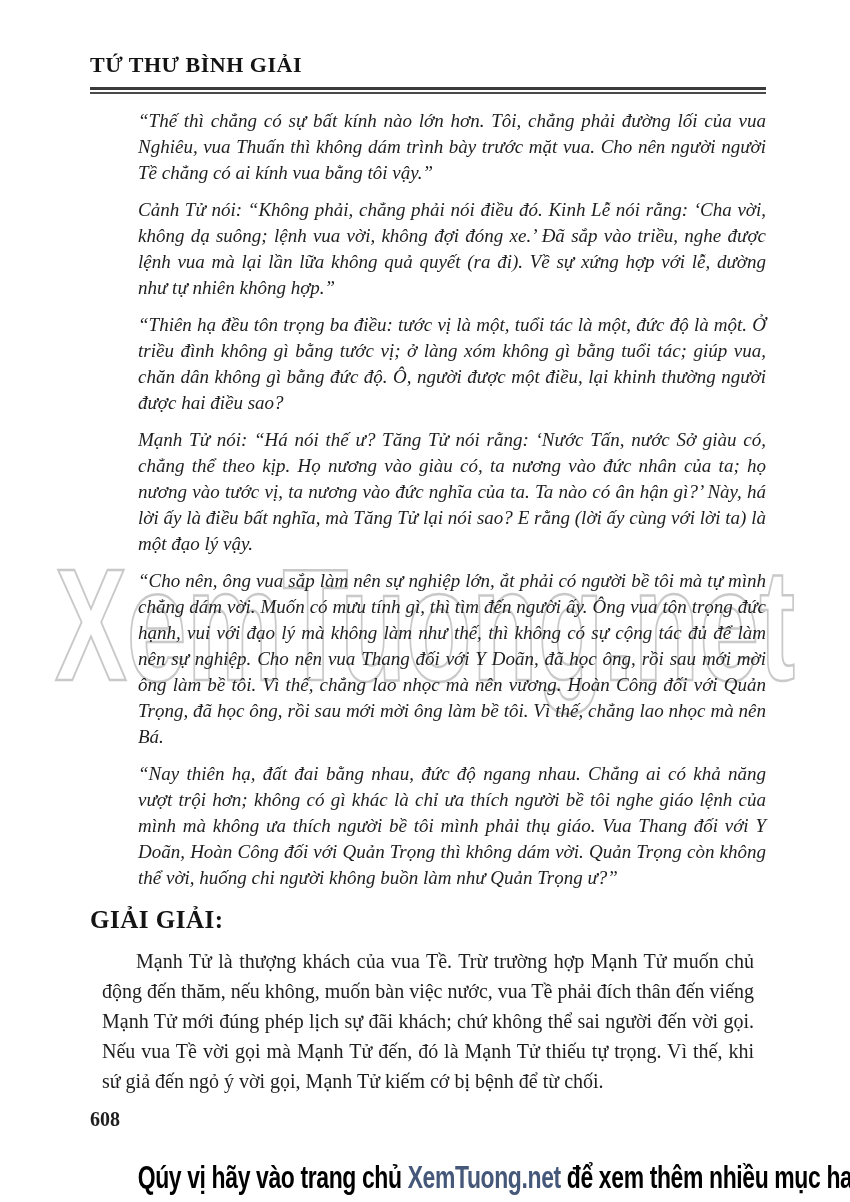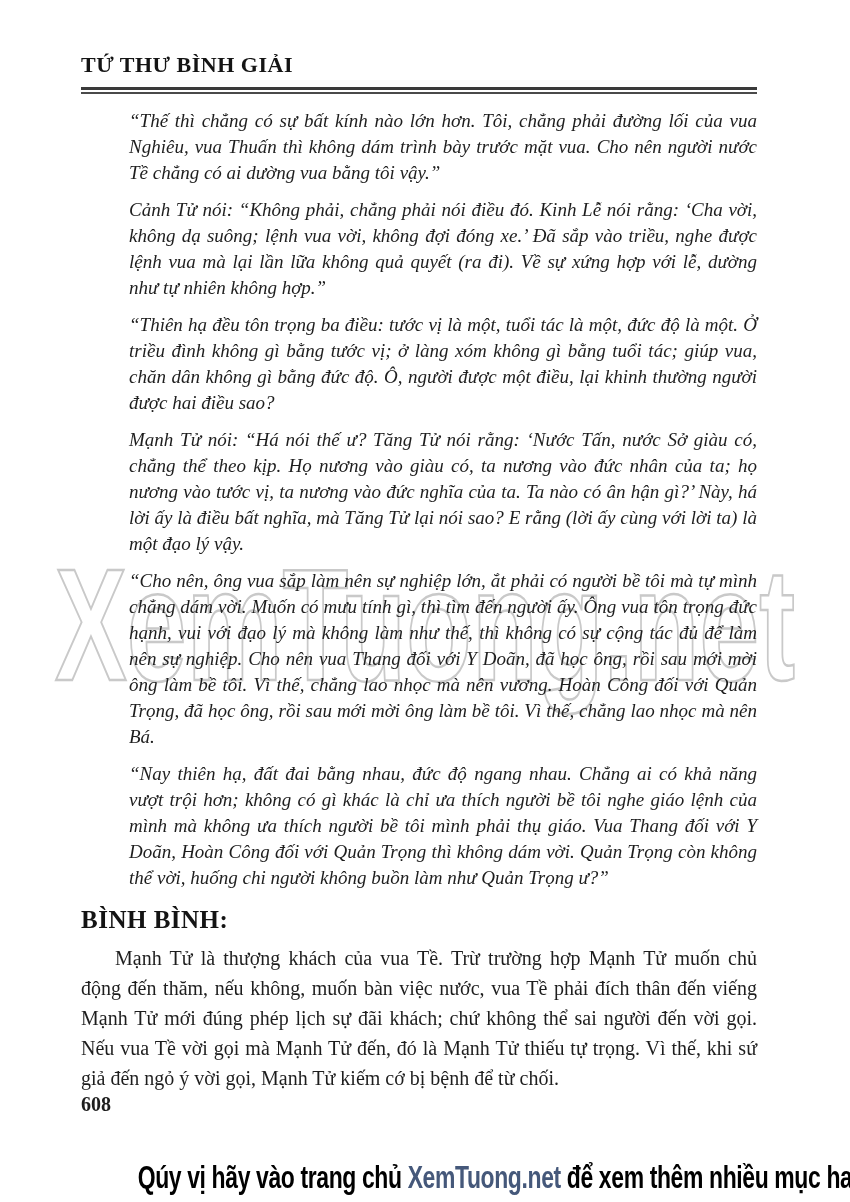--- a/index.html
+++ b/index.html
@@ -16,21 +16,21 @@
     position: absolute;
     left: 40px;
     top: 530px;
     width: 770px;
     height: 210px;
     z-index: 0;
     pointer-events: none;
   }
   .content {
     position: absolute;
-    left: 81px;
+    left: 90px;
     top: 52px;
     width: 676px;
     z-index: 1;
   }
   .book-title {
     margin: 0 0 9px 0;
     font-size: 22px;
     font-weight: bold;
     letter-spacing: 0.5px;
     color: #141414;
@@ -51,21 +51,21 @@
     text-justify: inter-word;
   }
   .section-heading {
     margin: 15px 0 9px 0;
     font-size: 25px;
     font-weight: bold;
     letter-spacing: 0.5px;
     color: #141414;
   }
   .body-para {
-    margin: 0;
+    margin: 12px;
     font-size: 20px;
     line-height: 30px;
     text-align: justify;
     text-indent: 34px;
   }
   .page-number {
     font-size: 20px;
     font-weight: bold;
   }
   .footer {
@@ -98,28 +98,28 @@
 <div class="page">
 
   <svg class="watermark-svg" viewBox="0 0 770 210" xmlns="http://www.w3.org/2000/svg">
     <text x="385" y="150" text-anchor="middle" font-family="Liberation Sans, sans-serif" font-weight="bold" font-size="160" fill="#ffffff" stroke="#c9c9c9" stroke-width="2.5" textLength="740" lengthAdjust="spacingAndGlyphs">XemTuong.net</text>
   </svg>
 
   <div class="content">
     <h1 class="book-title">TỨ THƯ BÌNH GIẢI</h1>
     <div class="header-rule"></div>
 
-    <p class="quote">“Thế thì chẳng có sự bất kính nào lớn hơn. Tôi, chẳng phải đường lối của vua Nghiêu, vua Thuấn thì không dám trình bày trước mặt vua. Cho nên người nước Tề chẳng có ai dường vua bằng tôi vậy.”</p>
+    <p class="quote">“Thế thì chẳng có sự bất kính nào lớn hơn. Tôi, chẳng phải đường lối của vua Nghiêu, vua Thuấn thì không dám trình bày trước mặt vua. Cho nên người người Tề chẳng có ai kính vua bằng tôi vậy.”</p>
     <p class="quote">Cảnh Tử nói: “Không phải, chẳng phải nói điều đó. Kinh Lễ nói rằng: ‘Cha vời, không dạ suông; lệnh vua vời, không đợi đóng xe.’ Đã sắp vào triều, nghe được lệnh vua mà lại lần lữa không quả quyết (ra đi). Về sự xứng hợp với lễ, dường như tự nhiên không hợp.”</p>
     <p class="quote">“Thiên hạ đều tôn trọng ba điều: tước vị là một, tuổi tác là một, đức độ là một. Ở triều đình không gì bằng tước vị; ở làng xóm không gì bằng tuổi tác; giúp vua, chăn dân không gì bằng đức độ. Ô, người được một điều, lại khinh thường người được hai điều sao?</p>
     <p class="quote">Mạnh Tử nói: “Há nói thế ư? Tăng Tử nói rằng: ‘Nước Tấn, nước Sở giàu có, chẳng thể theo kịp. Họ nương vào giàu có, ta nương vào đức nhân của ta; họ nương vào tước vị, ta nương vào đức nghĩa của ta. Ta nào có ân hận gì?’ Này, há lời ấy là điều bất nghĩa, mà Tăng Tử lại nói sao? E rằng (lời ấy cùng với lời ta) là một đạo lý vậy.</p>
     <p class="quote">“Cho nên, ông vua sắp làm nên sự nghiệp lớn, ắt phải có người bề tôi mà tự mình chẳng dám vời. Muốn có mưu tính gì, thì tìm đến người ấy. Ông vua tôn trọng đức hạnh, vui với đạo lý mà không làm như thế, thì không có sự cộng tác đủ để làm nên sự nghiệp. Cho nên vua Thang đối với Y Doãn, đã học ông, rồi sau mới mời ông làm bề tôi. Vì thế, chẳng lao nhọc mà nên vương. Hoàn Công đối với Quản Trọng, đã học ông, rồi sau mới mời ông làm bề tôi. Vì thế, chẳng lao nhọc mà nên Bá.</p>
     <p class="quote">“Nay thiên hạ, đất đai bằng nhau, đức độ ngang nhau. Chẳng ai có khả năng vượt trội hơn; không có gì khác là chỉ ưa thích người bề tôi nghe giáo lệnh của mình mà không ưa thích người bề tôi mình phải thụ giáo. Vua Thang đối với Y Doãn, Hoàn Công đối với Quản Trọng thì không dám vời. Quản Trọng còn không thể vời, huống chi người không buồn làm như Quản Trọng ư?”</p>
 
-    <h2 class="section-heading">BÌNH BÌNH:</h2>
+    <h2 class="section-heading">GIẢI GIẢI:</h2>
     <p class="body-para">Mạnh Tử là thượng khách của vua Tề. Trừ trường hợp Mạnh Tử muốn chủ động đến thăm, nếu không, muốn bàn việc nước, vua Tề phải đích thân đến viếng Mạnh Tử mới đúng phép lịch sự đãi khách; chứ không thể sai người đến vời gọi. Nếu vua Tề vời gọi mà Mạnh Tử đến, đó là Mạnh Tử thiếu tự trọng. Vì thế, khi sứ giả đến ngỏ ý vời gọi, Mạnh Tử kiếm cớ bị bệnh để từ chối.</p>
 
     <div class="page-number">608</div>
   </div>
 
   <div class="footer">
     <div class="footer-inner"><span>Qúy vị hãy vào trang chủ </span><span class="footer-link">XemTuong.net</span><span> để xem thêm nhiều mục hay khác</span></div>
   </div>
 
 </div>

